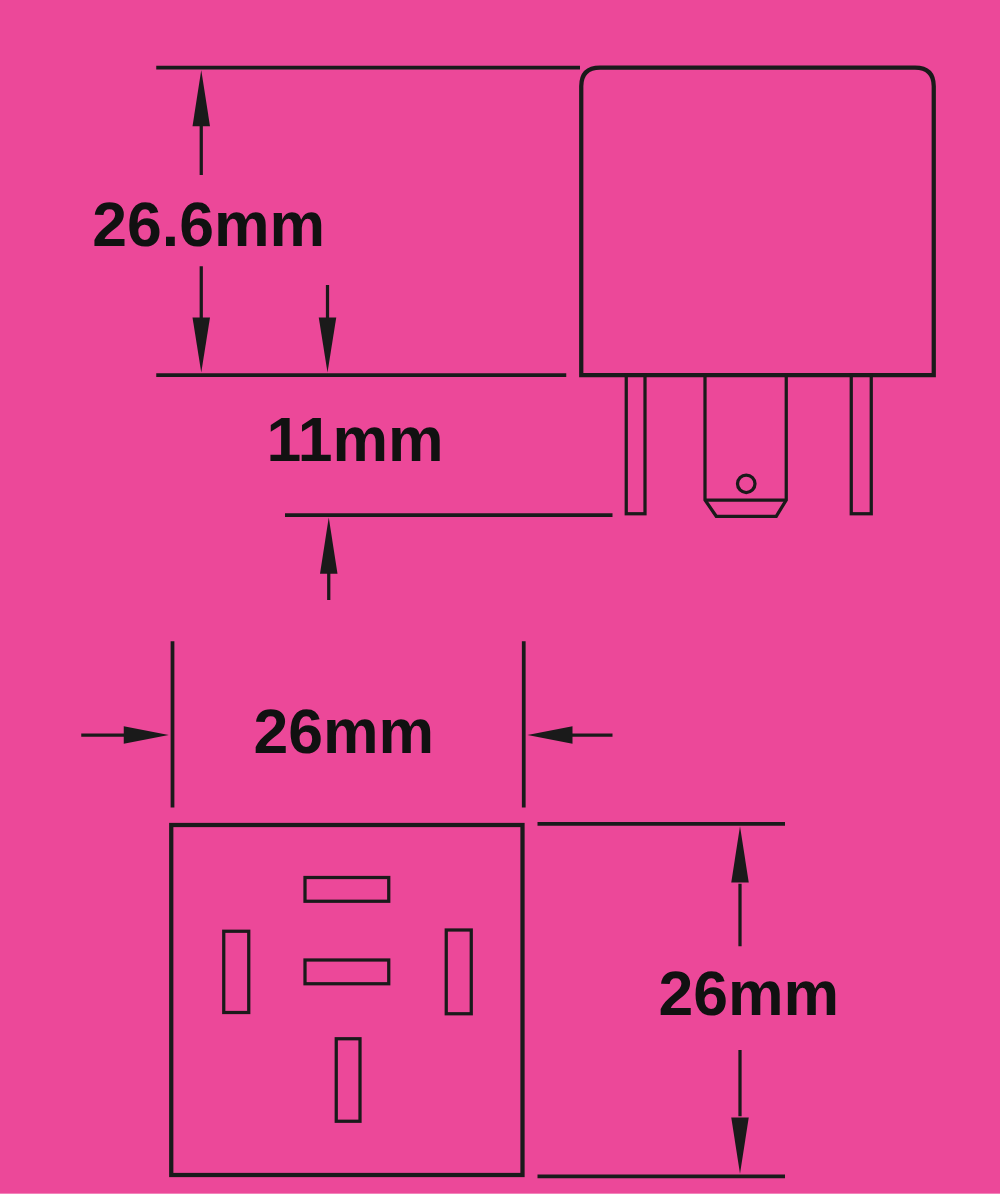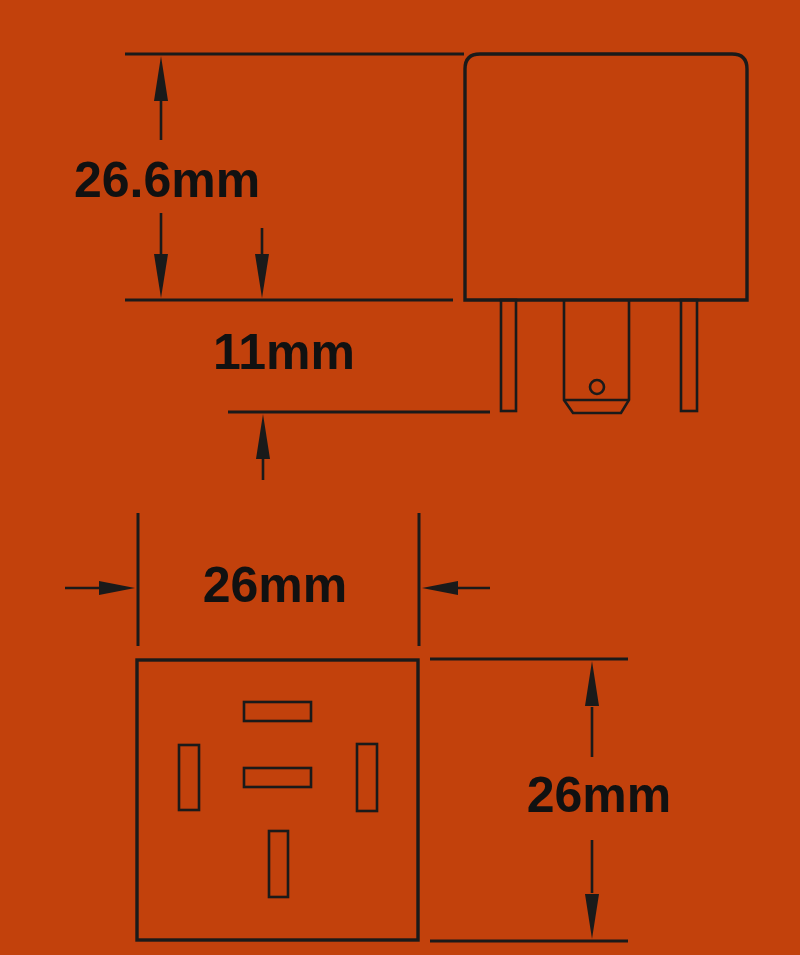--- a/index.html
+++ b/index.html
@@ -2,21 +2,21 @@
 <html><head>
 <meta charset="utf-8">
 <style>
   html, body { margin: 0; padding: 0; }
   body {
     width: 800px; height: 955px;
     background: #ffffff;
     overflow: hidden;
     font-family: "Liberation Sans", sans-serif;
   }
-  .diagram-wrap { position: relative; width: 800px; height: 955px; background: #c2410c; }
+  .diagram-wrap { position: relative; width: 800px; height: 955px; background: #ec4899; }
   svg { display: block; }
   .stroke { stroke: #1a1a1a; fill: none; }
   .thick { stroke-width: 3.4; }
   .mid   { stroke-width: 3; }
   .thin  { stroke-width: 2.6; }
   .arrowhead { fill: #1a1a1a; stroke: none; }
   .dim-label {
     font-family: "Liberation Sans", sans-serif;
     font-weight: bold;
     font-size: 50px;

